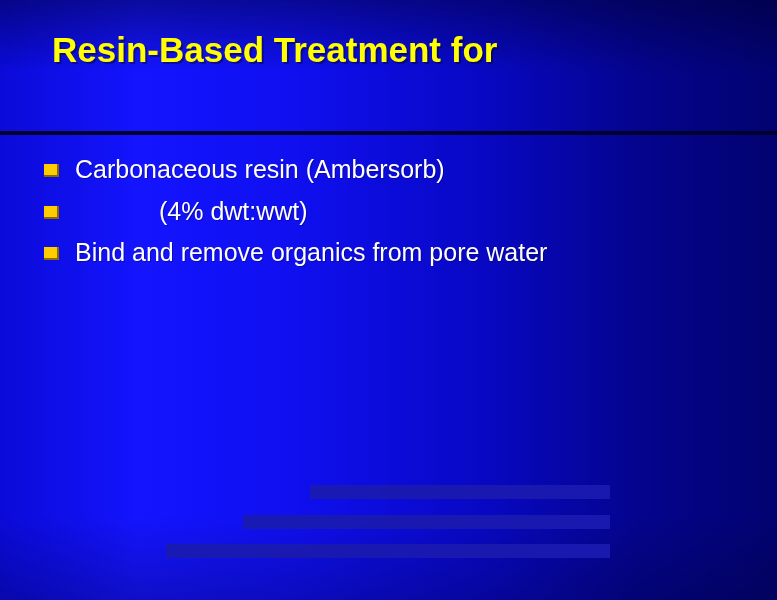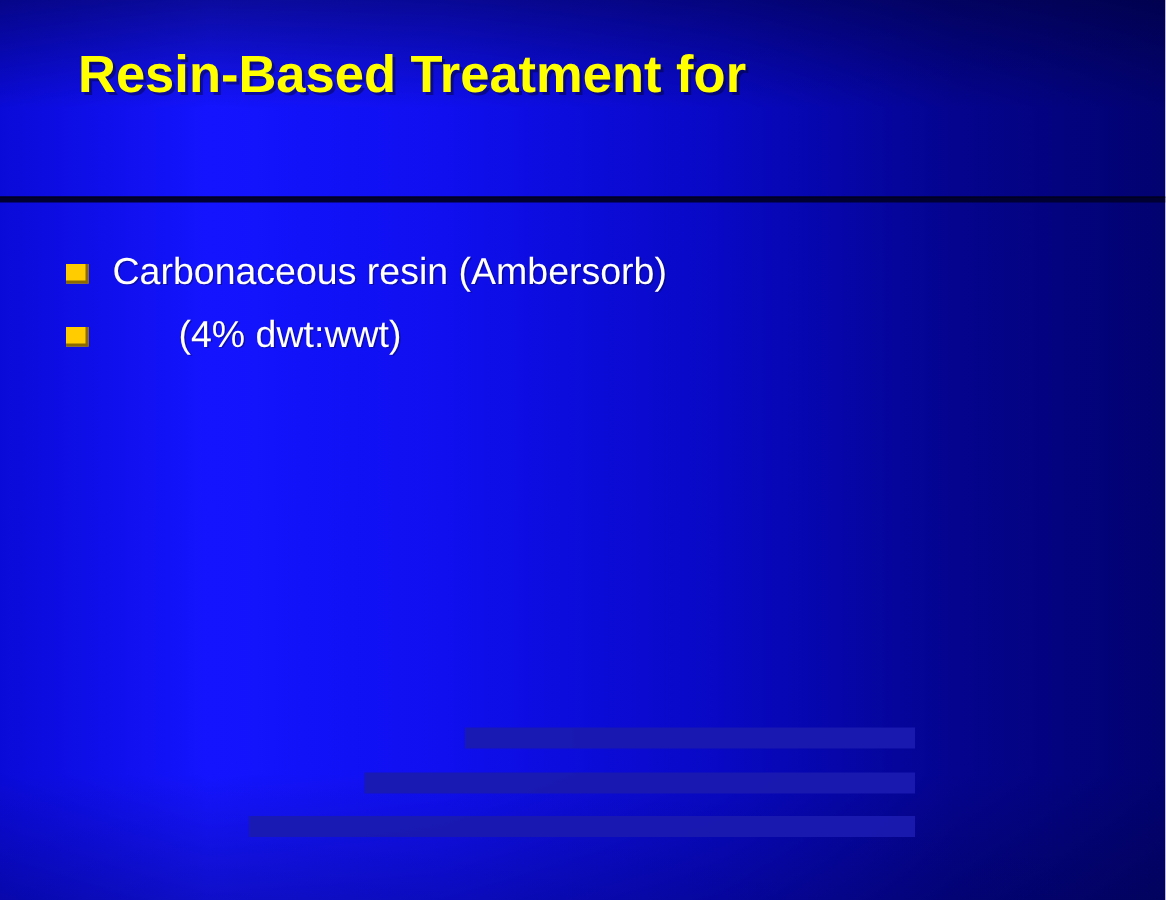--- a/index.html
+++ b/index.html
@@ -53,21 +53,21 @@
     left: 0;
     top: 131px;
     width: 777px;
     height: 3px;
     background: #000033;
     border-top: 1px solid #000022;
   }
   .body-block {
     position: absolute;
     left: 44px;
-    top: 164px;
+    top: 152px;
     width: 710px;
   }
   .bullet-row {
     display: flex;
     align-items: flex-start;
     margin-bottom: 6px;
   }
   .bullet-marker {
     flex: 0 0 auto;
     width: 15px;
@@ -80,21 +80,21 @@
     box-sizing: border-box;
   }
   .bullet-text {
     color: #ffffff;
     font-size: 25px;
     line-height: 1.42;
     text-shadow: 1px 1px 0 rgba(0,0,0,0.30);
   }
   .bullet-sub {
     display: block;
-    margin-left: 44px;
+    margin-left: 84px;
   }
   .deco {
     position: absolute;
     height: 14px;
     background: #1a1ab0;
     opacity: 0.95;
   }
   .deco.d1 { left: 310px; top: 485px; width: 300px; }
   .deco.d2 { left: 243px; top: 515px; width: 367px; }
   .deco.d3 { left: 166px; top: 544px; width: 444px; }
@@ -117,20 +117,24 @@
       <span class="bullet-text">Carbonaceous resin (Ambersorb)</span>
     </div>
 
     <div class="bullet-row">
       <span class="bullet-marker"></span>
       <span class="bullet-text">
         <span class="bullet-sub">(4% dwt:wwt)</span>
       </span>
     </div>
 
+    <div class="bullet-row">
+      <span class="bullet-marker"></span>
+      <span class="bullet-text">Bind and remove organics from pore water</span>
+    </div>
 
   </div>
 
   <div class="deco d1"></div>
   <div class="deco d2"></div>
   <div class="deco d3"></div>
 
 </div>
 
 </body></html>

